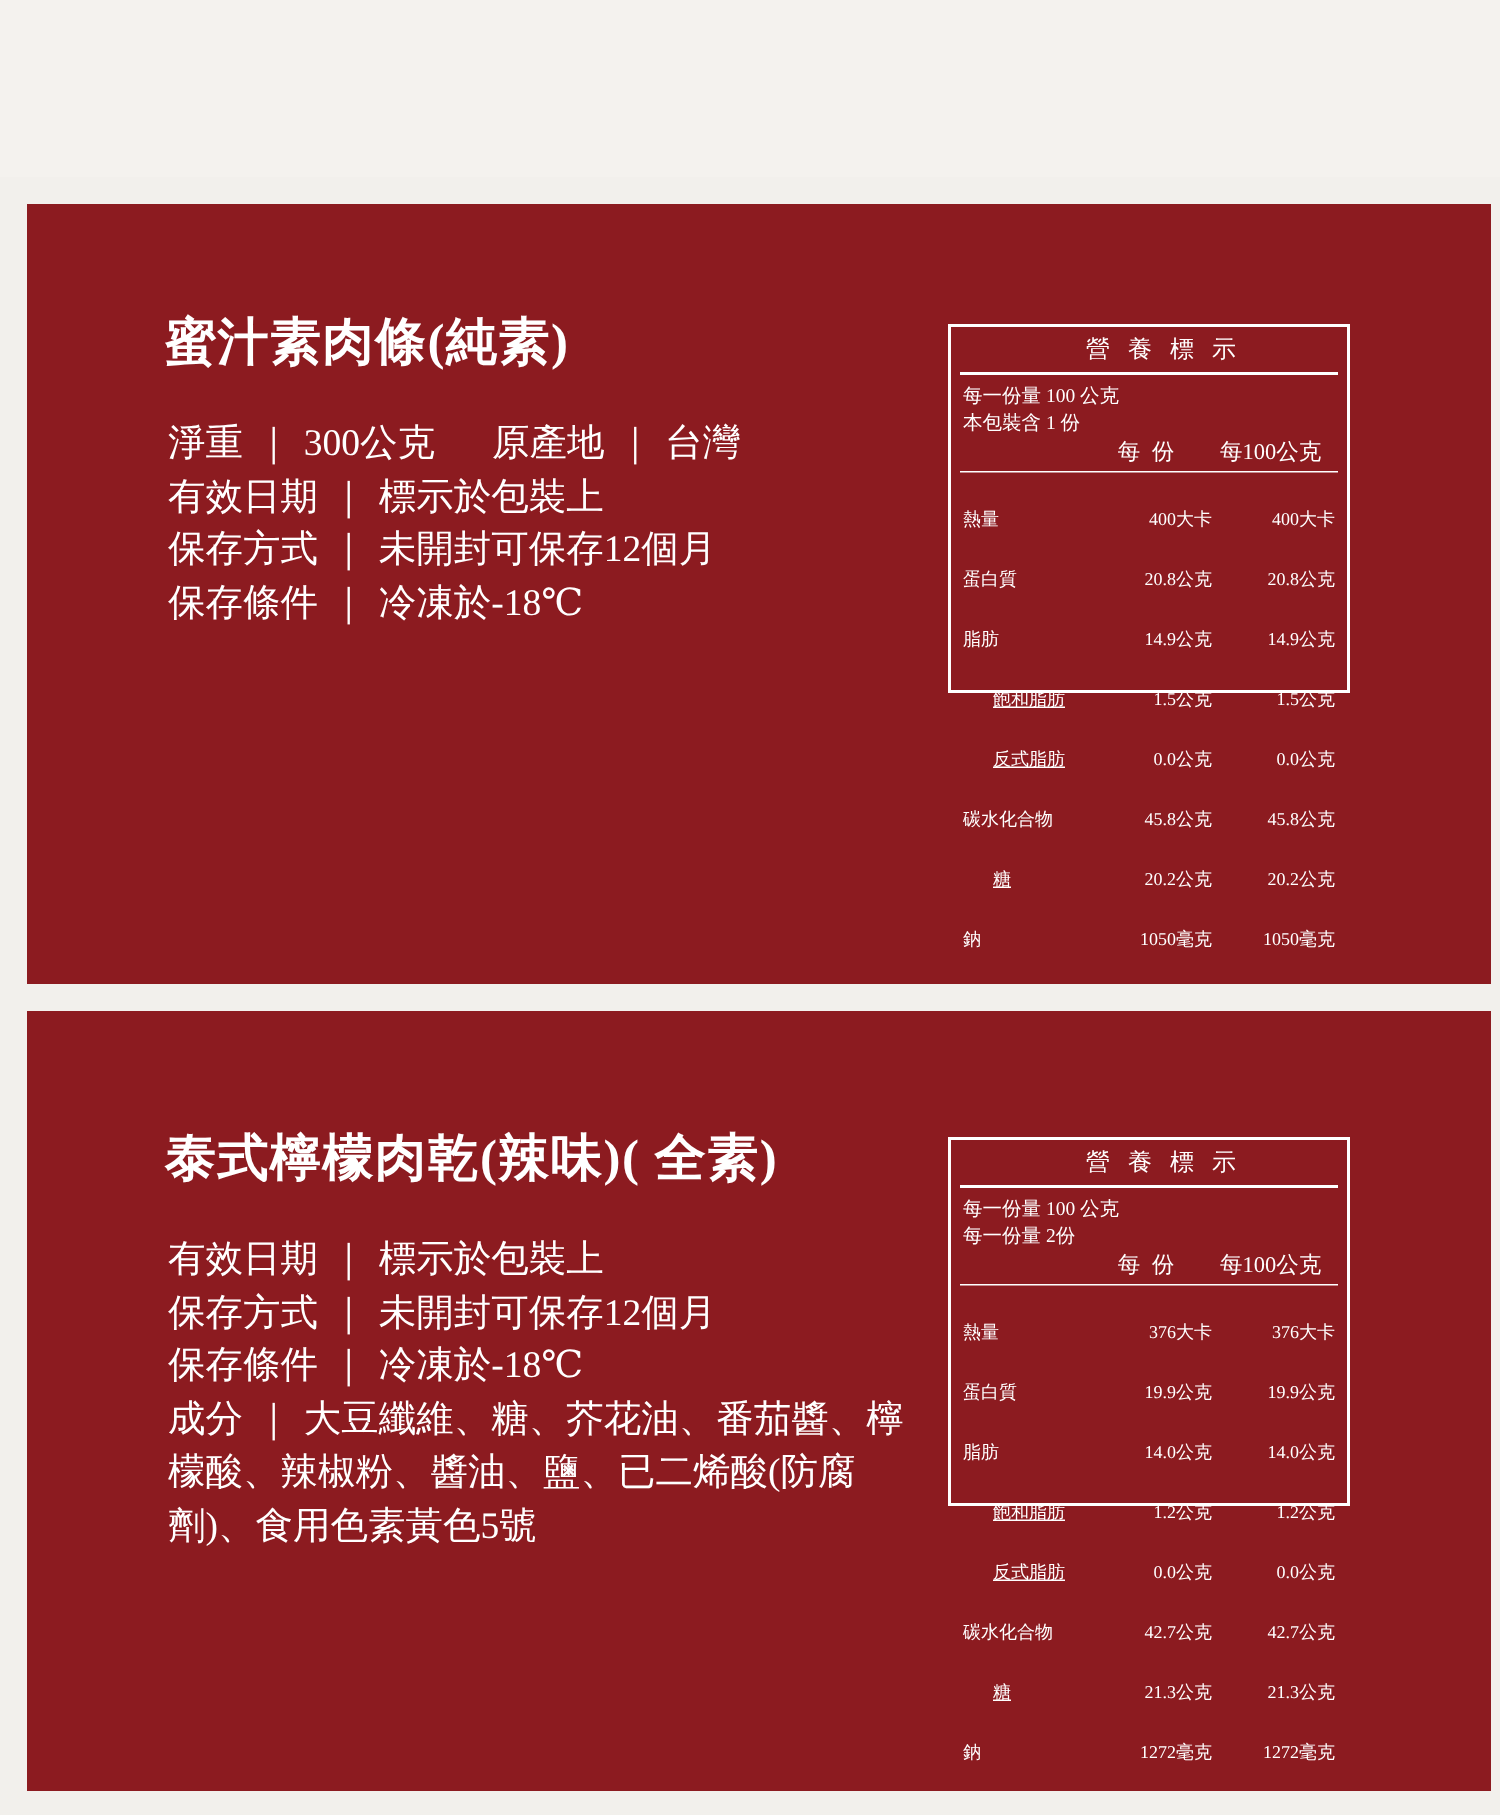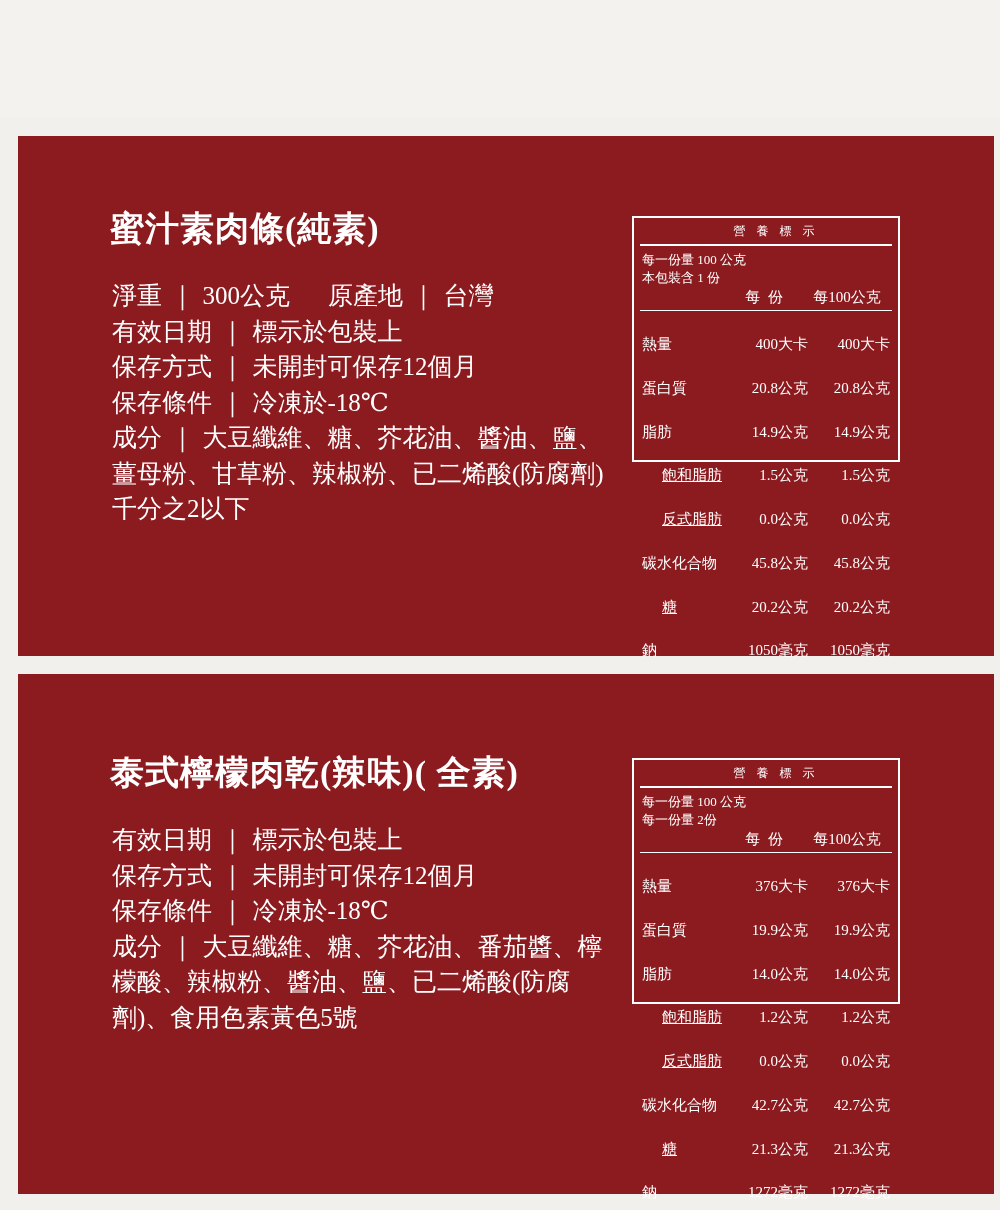--- a/index.html
+++ b/index.html
@@ -72,21 +72,21 @@
     box-sizing: border-box;
     background: transparent;
     font-family: "Liberation Sans", "DejaVu Sans", sans-serif;
     color: #ffffff;
   }
   .p1-nutri { left: 614px; top: 80px; width: 268px; height: 246px; }
   .p2-nutri { left: 614px; top: 84px; width: 268px; height: 246px; }
 
   .nutri-title {
     text-align: center;
-    font-size: 12px;
+    font-size: 16px;
     letter-spacing: 4px;
     padding: 5px 0 4px 0;
     font-family: "Liberation Serif", serif;
     margin-left: 20px;
   }
   .rule {
     height: 2px;
     background: #ffffff;
     margin: 0 6px;
   }
@@ -108,21 +108,21 @@
     padding: 2px 8px 1px 8px;
     font-family: "Liberation Serif", serif;
   }
   .col-head span { display: inline-block; }
   .ch-1 { width: 78px; text-align: center; letter-spacing: 2px; }
   .ch-2 { width: 86px; text-align: center; }
 
   .nrow {
     display: flex;
     align-items: flex-end;
-    font-size: 15px;
+    font-size: 12px;
     padding: 1px 8px;
     font-family: "Liberation Serif", serif;
     line-height: 1.25;
     margin-top: 23px;
   }
   .nrow .nm { flex: 1 1 auto; white-space: nowrap; }
   .nrow .v1 { width: 80px; text-align: right; white-space: nowrap; }
   .nrow .v2 { width: 82px; text-align: right; white-space: nowrap; }
   .nrow.indent .nm { padding-left: 20px; text-decoration: underline; }
 </style>
@@ -141,23 +141,20 @@
       </div>
       <div class="info-line">
         <span>有效日期</span><span class="sep">｜</span><span>標示於包裝上</span>
       </div>
       <div class="info-line">
         <span>保存方式</span><span class="sep">｜</span><span>未開封可保存12個月</span>
       </div>
       <div class="info-line">
         <span>保存條件</span><span class="sep">｜</span><span>冷凍於-18℃</span>
       </div>
-      <div class="info-line">
-        <span>成分</span><span class="sep">｜</span><span>大豆纖維、糖、芥花油、醬油、鹽、薑母粉、甘草粉、辣椒粉、已二烯酸(防腐劑)千分之2以下</span>
-      </div>
     </div>
 
     <div class="nutri p1-nutri">
       <div class="nutri-title">營 養 標 示</div>
       <div class="rule"></div>
       <div class="serving">
         <div>每一份量 100 公克</div>
         <div>本包裝含 1 份</div>
       </div>
       <div class="col-head">

